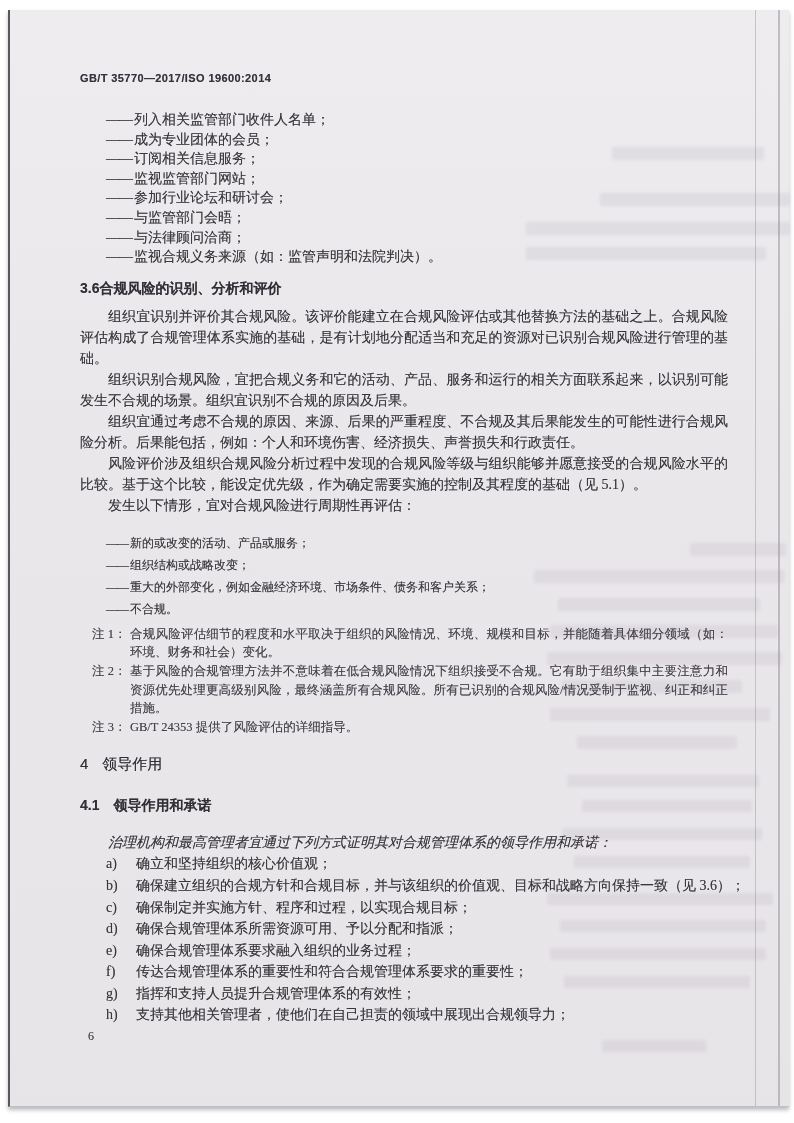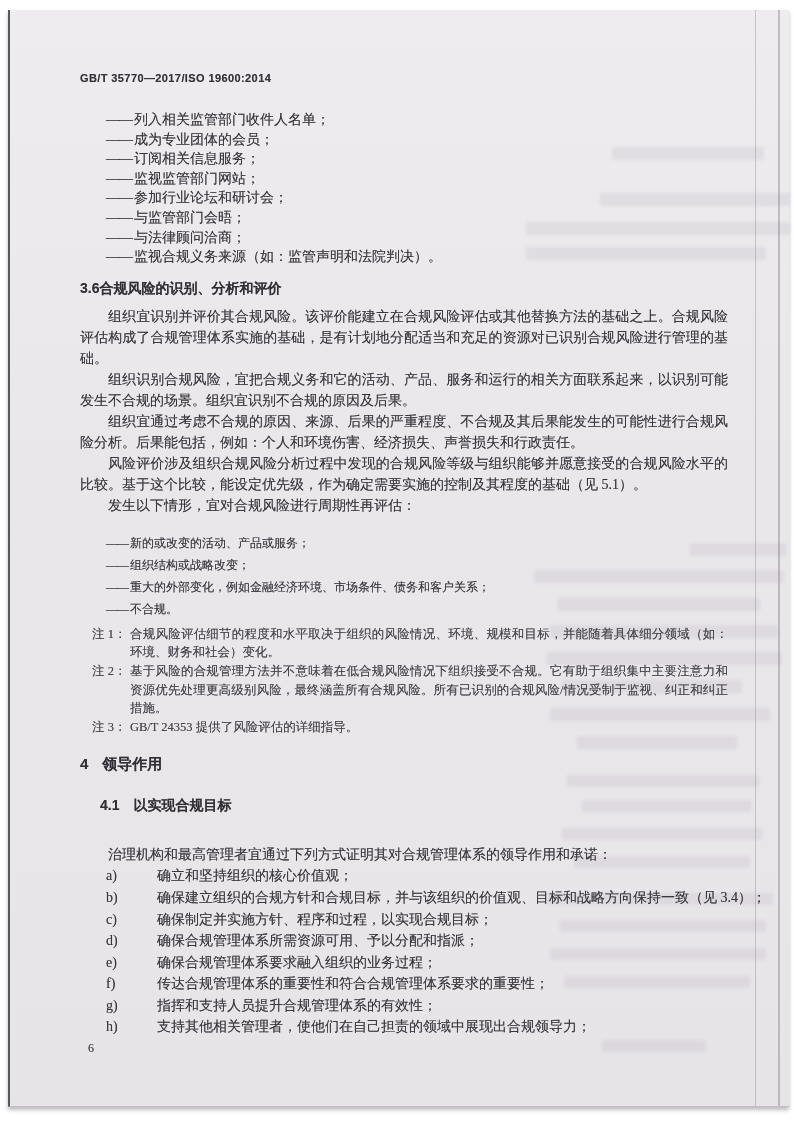--- a/index.html
+++ b/index.html
@@ -70,38 +70,38 @@
   }
   .para-group { margin-top: 8px; }
   .dash-list-2 { margin-top: 16px; font-size: 12px; line-height: 22px; }
   .notes { margin-top: 5px; font-size: 12.5px; line-height: 18.6px; color: #44424a; }
   .note-row { display: flex; padding-left: 12px; }
   .note-label { flex: 0 0 38px; white-space: nowrap; }
   .note-text { flex: 1; text-align: justify; }
   .h4-heading {
     margin-top: 19px;
     font-family: "Liberation Sans", "DejaVu Sans", sans-serif;
-    font-weight: bold;
+    font-weight: normal;
     font-size: 15px;
     color: #302e35;
   }
   .h4-heading .sec-num { margin-right: 14px; }
   .h41-heading {
     margin-top: 23px;
     font-family: "Liberation Sans", "DejaVu Sans", sans-serif;
     font-weight: bold;
     font-size: 14px;
     color: #302e35;
   }
-  .h41-heading .sec-num { margin-right: 14px; margin-left: 20px; }
-  .intro { margin-top: 29px; }
+  .h41-heading .sec-num { margin-right: 14px; }
+  .intro { margin-top: 17px; font-style: italic; }
   .letter-list { margin-top: 0; font-size: 14px; line-height: 21.6px; width: 700px; }
   .letter-row { display: flex; padding-left: 26px; }
   .letter { flex: 0 0 30px; }
-  .letter-text { flex: 1; margin-left: 21px; }
+  .letter-text { flex: 1; }
   .page-number { margin-top: 3px; margin-left: 8px; font-size: 12px; color: #45434a; }
 </style>
 </head>
 <body>
 
 <div class="page">
 
   <div class="fold-line-a"></div>
   <div class="fold-line-b"></div>
 
@@ -195,35 +195,35 @@
           <span class="note-label">注 3：</span>
           <span class="note-text">GB/T 24353 提供了风险评估的详细指导。</span>
         </div>
       </div>
 
     <div class="h4-heading">
       <span class="sec-num">4</span><span>领导作用</span>
     </div>
 
     <div class="h41-heading">
-      <span class="sec-num">4.1</span><span>以实现合规目标</span>
+      <span class="sec-num">4.1</span><span>领导作用和承诺</span>
     </div>
 
     <p class="para intro">治理机构和最高管理者宜通过下列方式证明其对合规管理体系的领导作用和承诺：</p>
 
     <div class="letter-list">
 
         <div class="letter-row">
           <span class="letter">a)</span>
           <span class="letter-text">确立和坚持组织的核心价值观；</span>
         </div>
 
         <div class="letter-row">
           <span class="letter">b)</span>
-          <span class="letter-text">确保建立组织的合规方针和合规目标，并与该组织的价值观、目标和战略方向保持一致（见 3.4）；</span>
+          <span class="letter-text">确保建立组织的合规方针和合规目标，并与该组织的价值观、目标和战略方向保持一致（见 3.6）；</span>
         </div>
 
         <div class="letter-row">
           <span class="letter">c)</span>
           <span class="letter-text">确保制定并实施方针、程序和过程，以实现合规目标；</span>
         </div>
 
         <div class="letter-row">
           <span class="letter">d)</span>
           <span class="letter-text">确保合规管理体系所需资源可用、予以分配和指派；</span>

